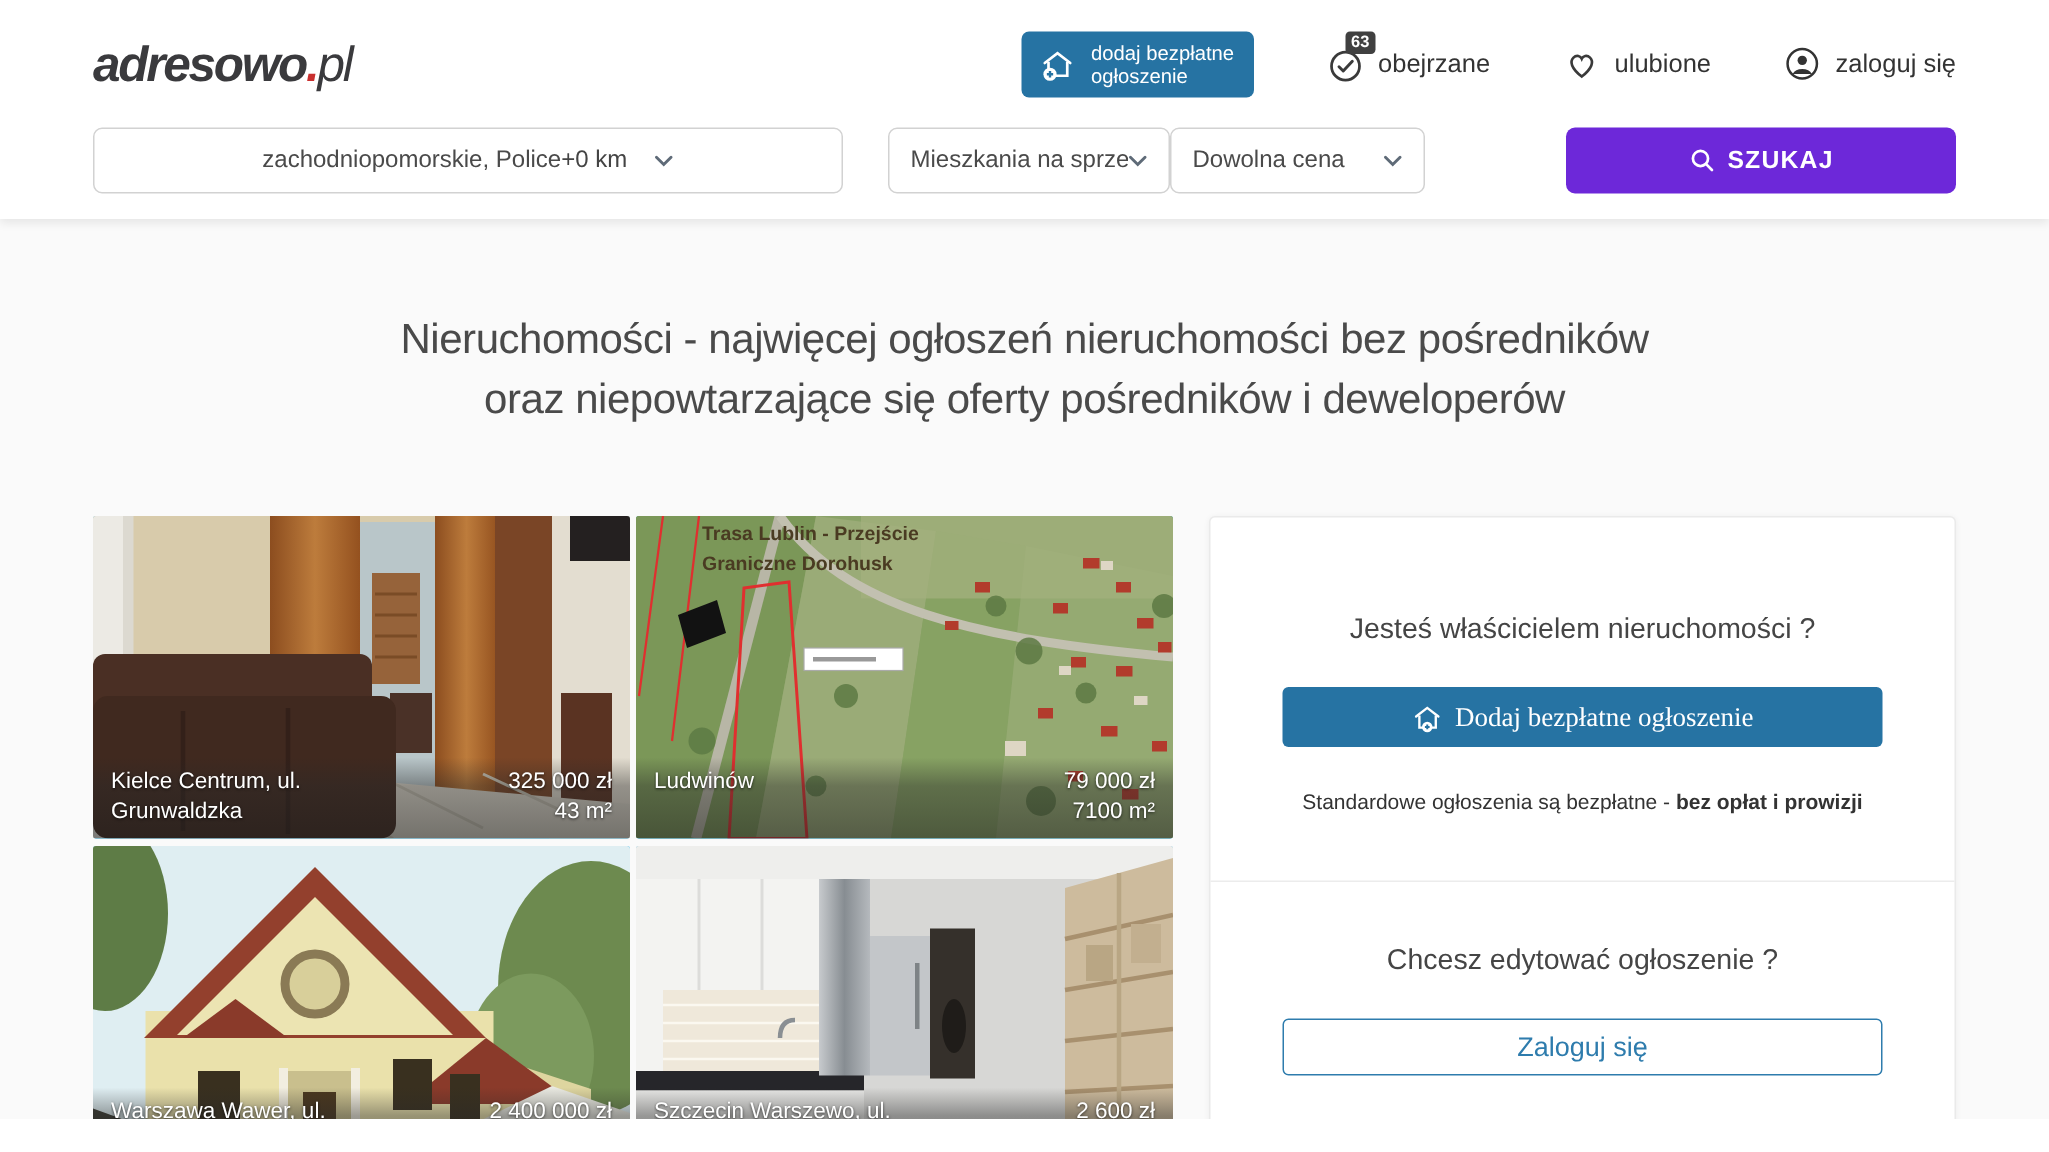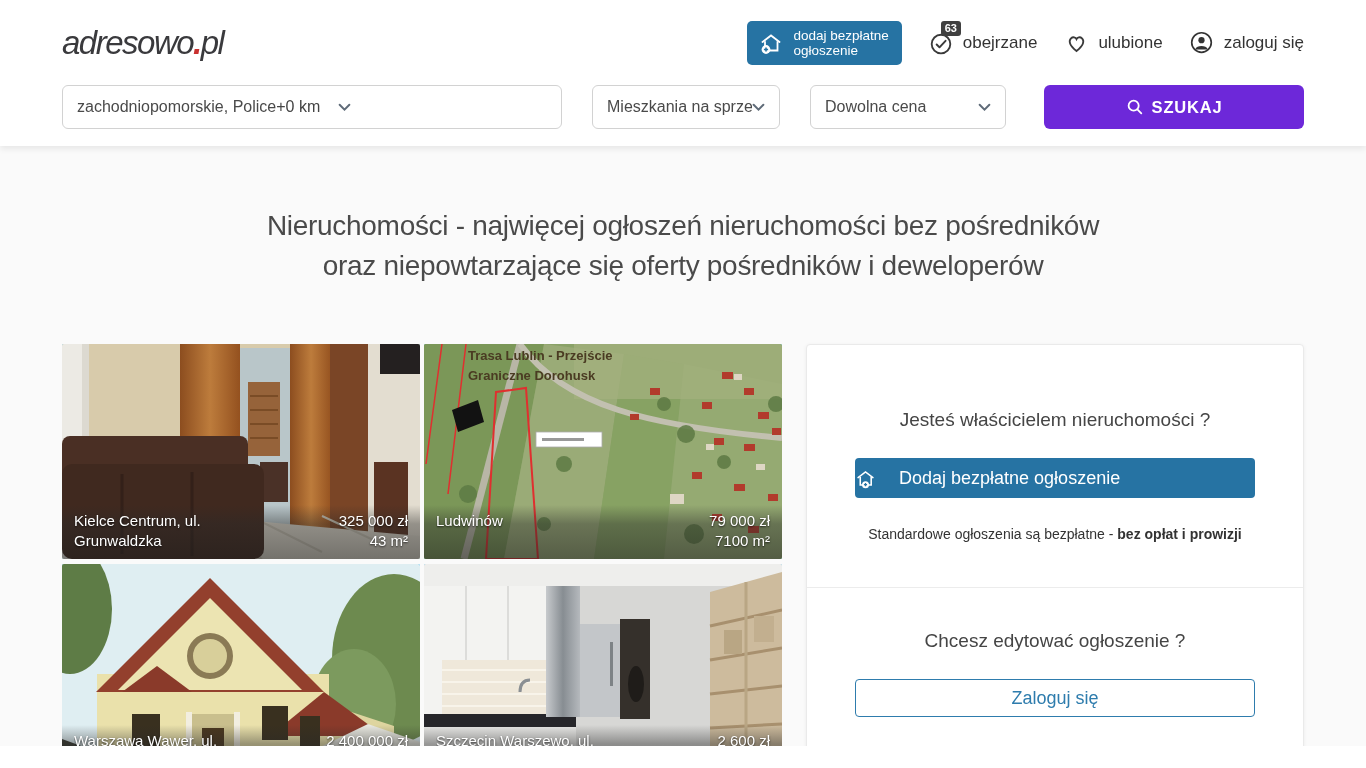--- a/index.html
+++ b/index.html
@@ -5,44 +5,44 @@
   * { box-sizing: border-box; margin: 0; padding: 0; }
   html, body { width: 1366px; height: 768px; overflow: hidden; background: #fff;
     font-family: "Liberation Sans", sans-serif; color: #333; }
   .container { width: 1242px; margin: 0 auto; }
 
   
   .topbar { background: #fff; position: relative; z-index: 5;
     box-shadow: 0 3px 6px rgba(0,0,0,.08); padding-bottom: 17px; }
   .header-row { height: 85px; display: flex; align-items: center; justify-content: space-between; }
   .logo { font-style: italic; font-size: 33px; letter-spacing: -1.5px; color: #3a3a3d; cursor: pointer; }
-  .logo .lg-name { font-weight: normal; }
+  .logo .lg-name { font-weight: bold; }
   .logo .lg-dot { font-weight: bold; color: #c9302f; }
   .logo .lg-tld { font-weight: normal; }
-  .header-actions { display: flex; align-items: center; gap: 26px; }
+  .header-actions { display: flex; align-items: center; gap: 48px; }
   .btn-add-header { background: #2673a3; border: none; border-radius: 5px; color: #fff;
     display: flex; align-items: center; gap: 9px; padding: 7px 13px 7px 11px;
     font-size: 13.5px; line-height: 15px; text-align: left; cursor: pointer;
     font-family: inherit; }
   .header-link { display: flex; align-items: center; gap: 9px; font-size: 17px; color: #333;
     cursor: pointer; background: none; border: none; font-family: inherit; }
   .icon-wrap { position: relative; width: 26px; height: 26px; display: inline-flex;
     align-items: center; justify-content: center; }
   .badge { position: absolute; top: -9px; left: 13px; background: #404040; color: #fff;
     font-size: 11px; font-weight: bold; padding: 1px 4px 2px; border-radius: 3px; line-height: 12px; }
 
   
   .search-row { display: flex; align-items: center; }
   .field { height: 44px; border: 1px solid #d2d2d2; border-radius: 6px; background: #fff;
     display: flex; align-items: center; padding: 0 14px; font-size: 16px; color: #4a4a4a;
     cursor: pointer; }
-  .field-location { width: 500px; justify-content: flex-start; }
+  .field-location { width: 500px; justify-content: center; }
   .radius-group { display: flex; align-items: center; gap: 18px; color: #444; }
   .field-cat { width: 188px; margin-left: 30px; }
-  .field-price { width: 196px; margin-left: 30px; }
+  .field-price { width: 170px; }
   .field .sel-text { flex: 1; overflow: hidden; white-space: nowrap; }
   .btn-search { margin-left: auto; width: 260px; height: 44px; background: #6d28d9; border: none;
     border-radius: 6px; color: #fff; font-weight: bold; font-size: 16.5px; letter-spacing: .8px;
     display: flex; align-items: center; justify-content: center; gap: 8px; cursor: pointer;
     font-family: inherit; }
 
   
   .main { background: #fafafa; height: 600px; overflow: hidden; padding-top: 60px; }
   .hero-title { font-size: 28px; font-weight: 400; color: #4a4a4a; text-align: center;
     line-height: 40px; letter-spacing: -0.3px; }
@@ -61,21 +61,21 @@
 
   
   .sidebar { width: 498px; flex-shrink: 0; background: #fff; border: 1px solid #eaeaea;
     border-radius: 4px; box-shadow: 0 1px 4px rgba(0,0,0,.06); height: 560px; }
   .side-section { padding: 0 48px; text-align: center; }
   .side-sec-owner { padding-top: 64px; padding-bottom: 45px; }
   .side-sec-edit { padding-top: 42px; }
   .side-title { font-size: 19px; font-weight: 400; color: #454545; }
   .btn-side { margin: 27px auto 0; width: 400px; height: 40px; background: #2673a3; border: none;
     border-radius: 4px; color: #fff; font-size: 18px; display: flex; align-items: center;
-    gap: 23px; cursor: pointer; font-family: Liberation Sans, sans-serif; }
+    justify-content: center; gap: 8px; cursor: pointer; font-family: Liberation Serif, serif; }
   .btn-side-outline { margin: 27px auto 0; width: 400px; height: 38px; background: #fff;
     border: 1px solid #2e7cad; border-radius: 4px; color: #2e7cad; font-size: 18px;
     display: flex; align-items: center; justify-content: center; cursor: pointer; font-family: inherit; }
   .side-note { margin-top: 28px; font-size: 14px; color: #333; }
   .side-divider { border: none; border-top: 1px solid #ececec; margin: 0; }
 </style>
 </head>
 <body>
 
 <div class="topbar">

